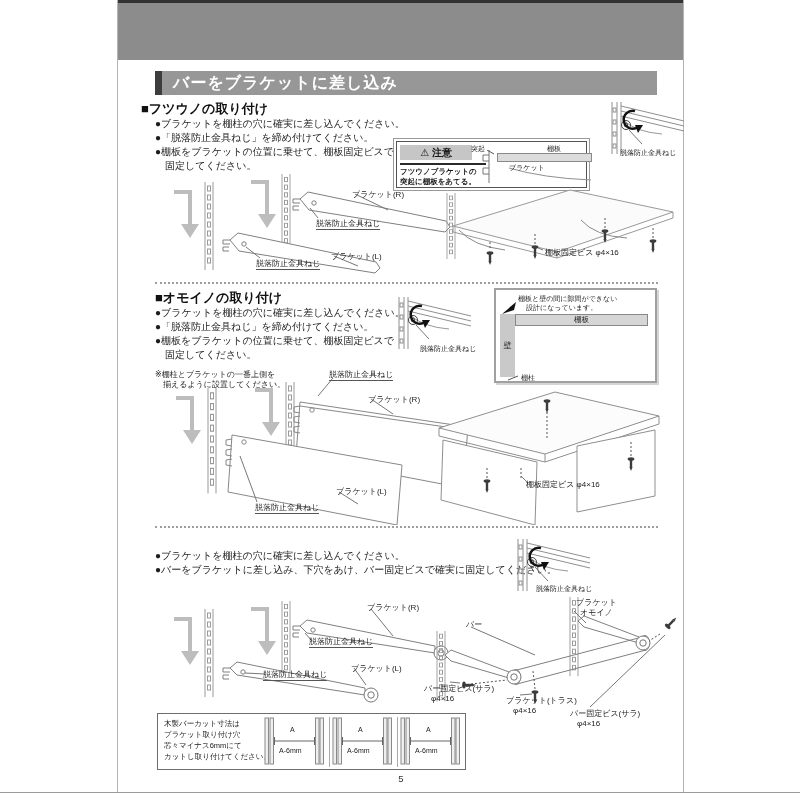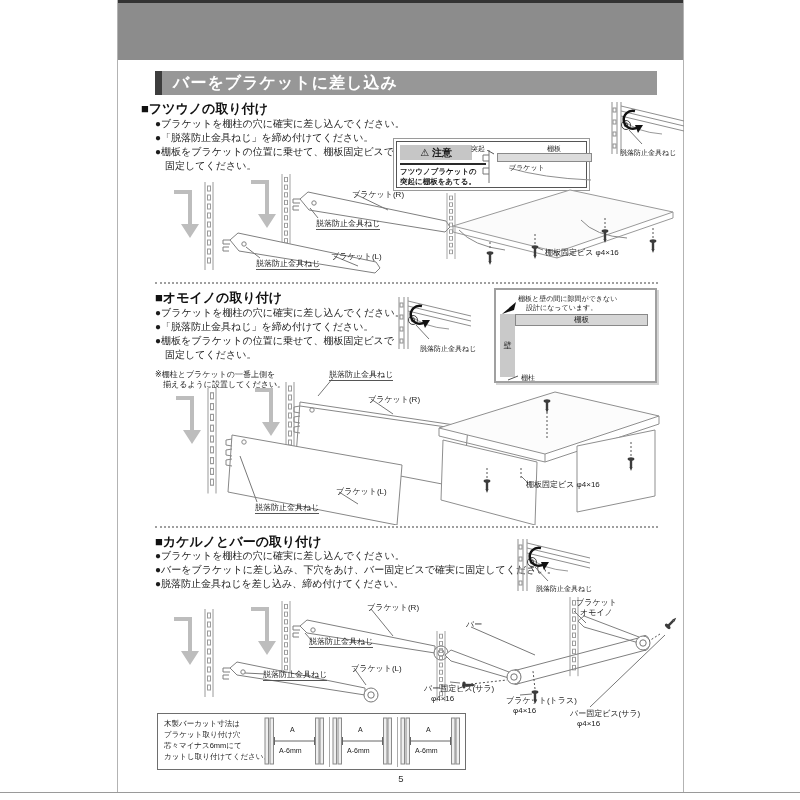--- a/index.html
+++ b/index.html
@@ -271,25 +271,23 @@
     </g>
     <use href="#d-screw" transform="translate(122,18)"></use>
     <use href="#d-screw" transform="translate(206,76)"></use>
     <use href="#d-screw" transform="translate(62,98)"></use>
     <line x1="103" y1="101" x2="96" y2="94" stroke="#777"></line>
   </svg>
   <span class="abs lbl" style="left:526px;top:480px;">棚板固定ビス φ4×16</span>
 
   <div class="abs dotted-sep" style="top:526px;"></div>
 
-  <div class="abs sec-head" style="left:155px;top:533px;">■カケルノとバーの取り付け</div>
   <div class="abs bullets" style="left:155px;top:549px;">
     <div>●ブラケットを棚柱の穴に確実に差し込んでください。</div>
     <div>●バーをブラケットに差し込み、下穴をあけ、バー固定ビスで確実に固定してください。</div>
-    <div>●脱落防止金具ねじを差し込み、締め付けてください。</div>
   </div>
 
   <svg class="abs" style="left:504px;top:537px;" width="88" height="56">
       <use href="#d-wall"></use>
     </svg>
   <span class="abs lbl sm" style="left:536px;top:584px;">脱落防止金具ねじ</span>
 
   <svg class="abs" style="left:150px;top:593px;" width="335" height="120">
     <use href="#d-post" transform="translate(55,16)"></use>
     <use href="#d-post" transform="translate(132,8) scale(1,0.85)"></use>

